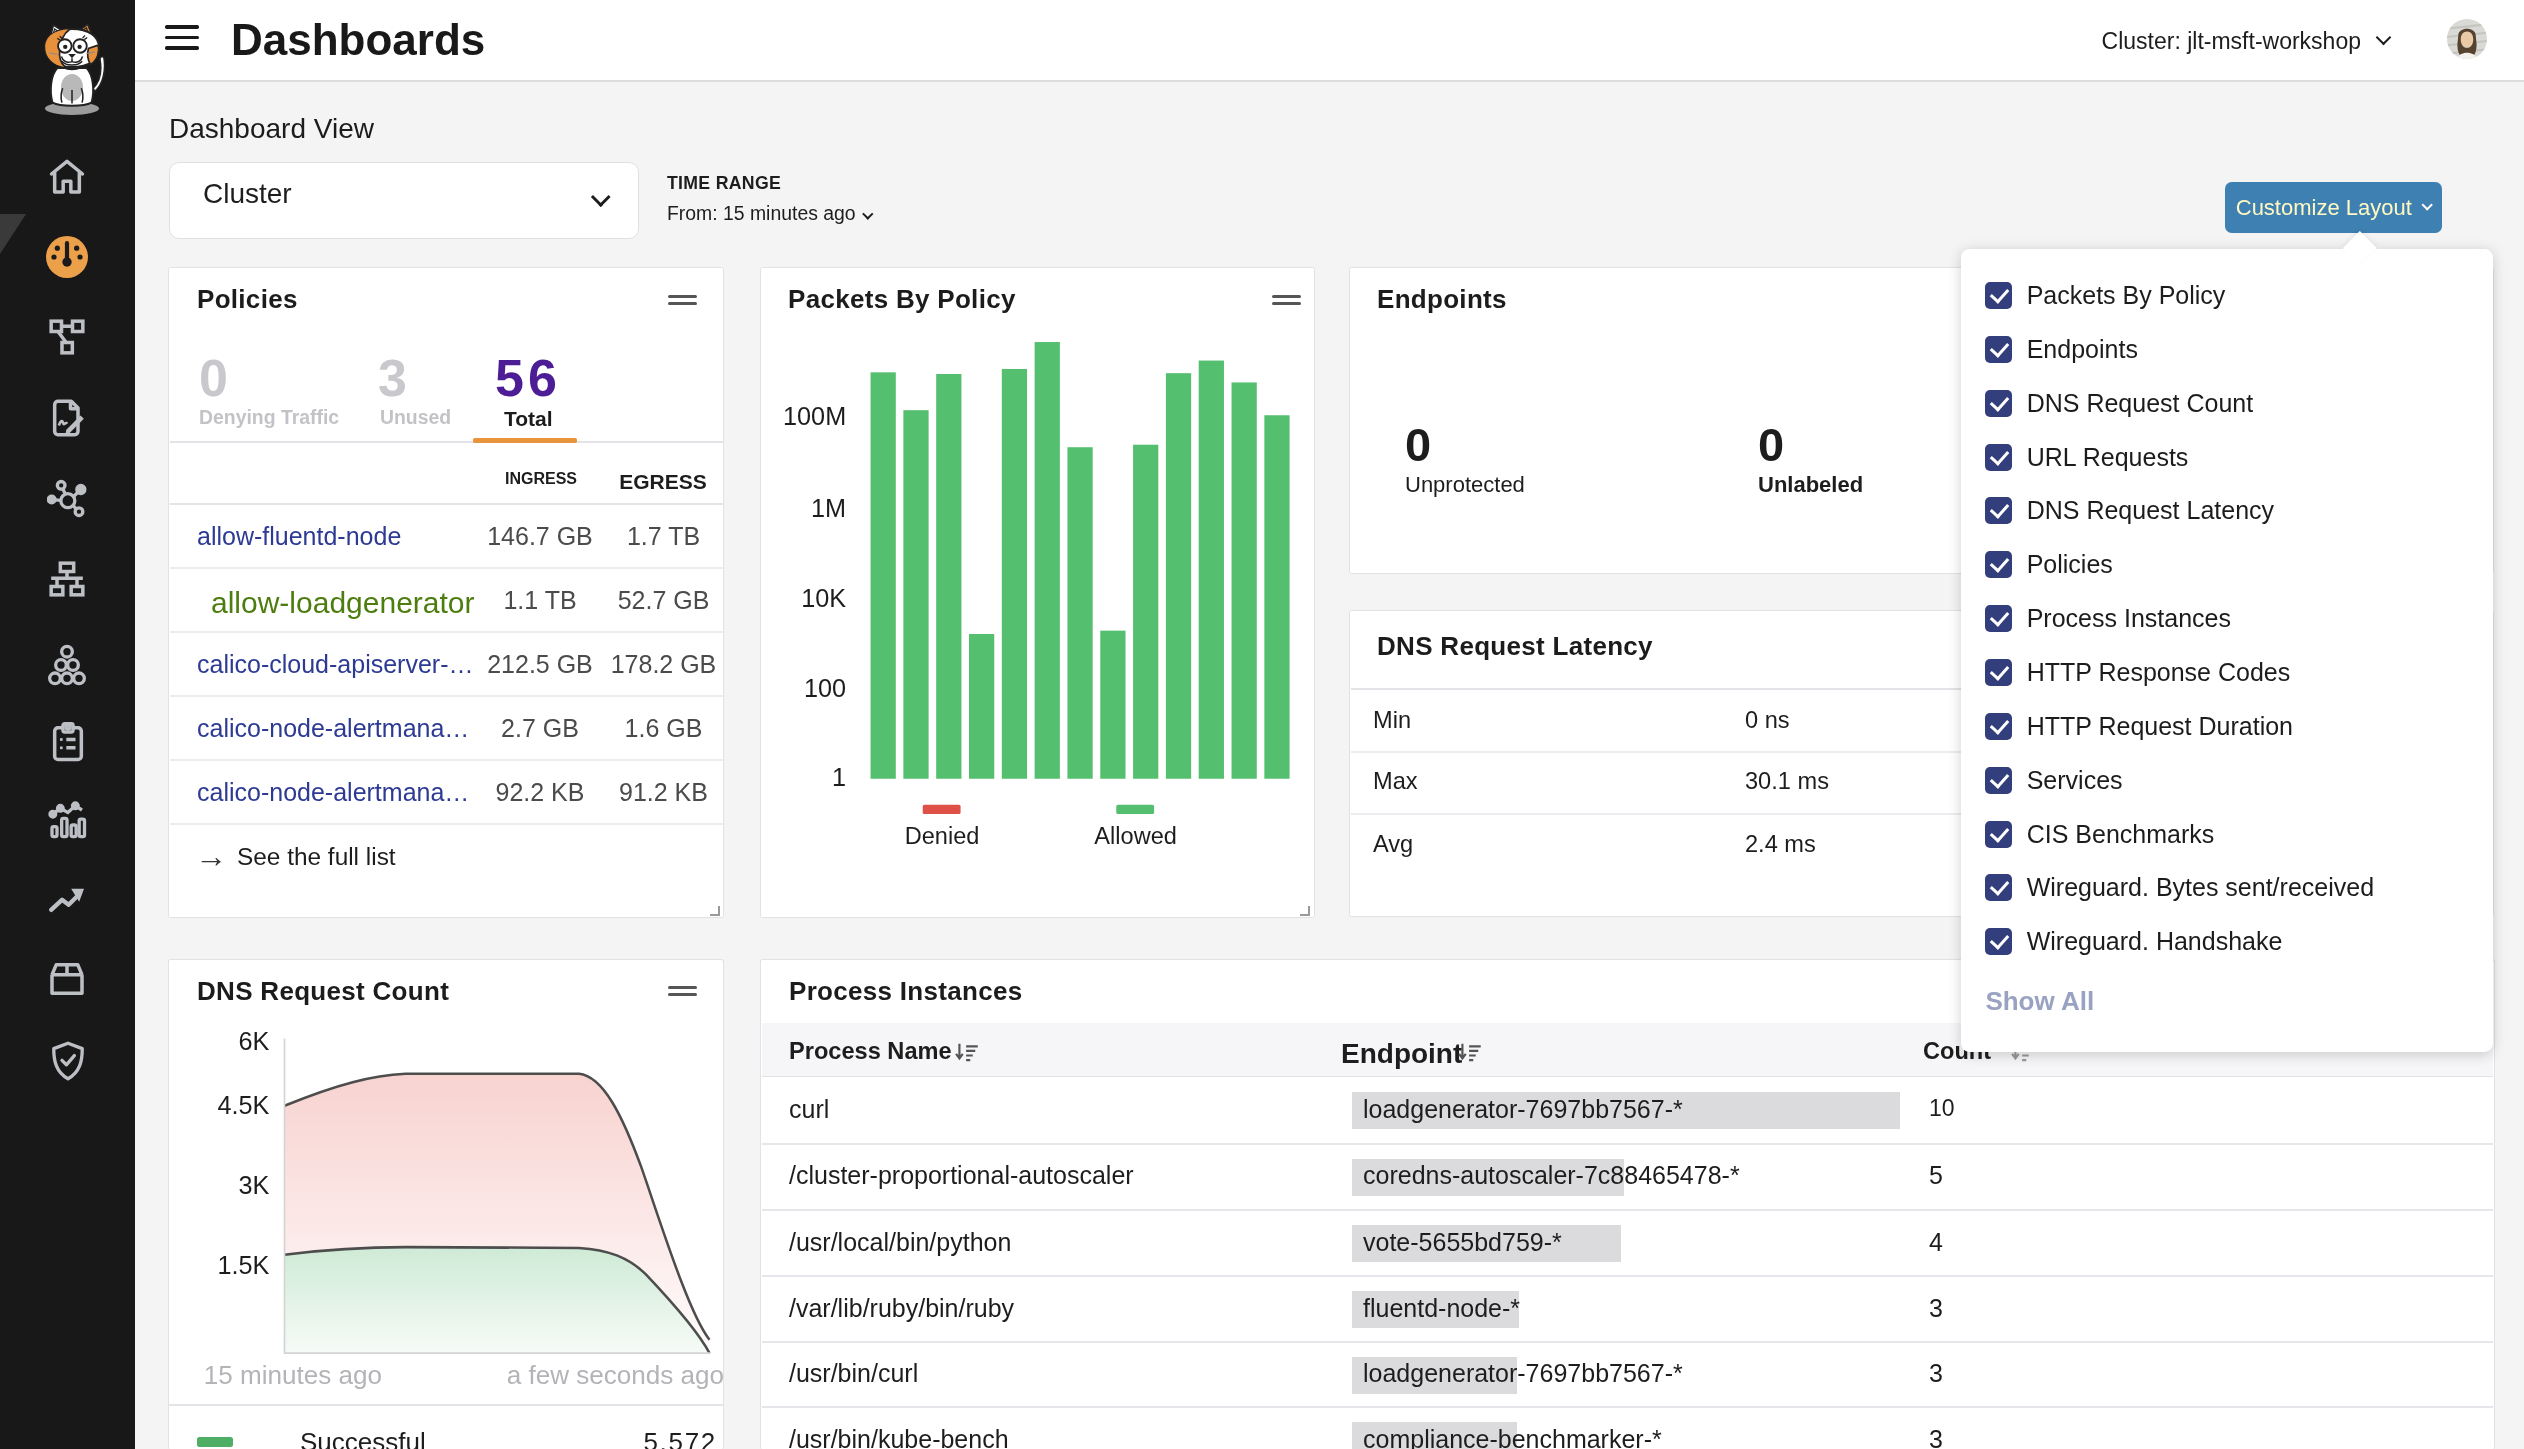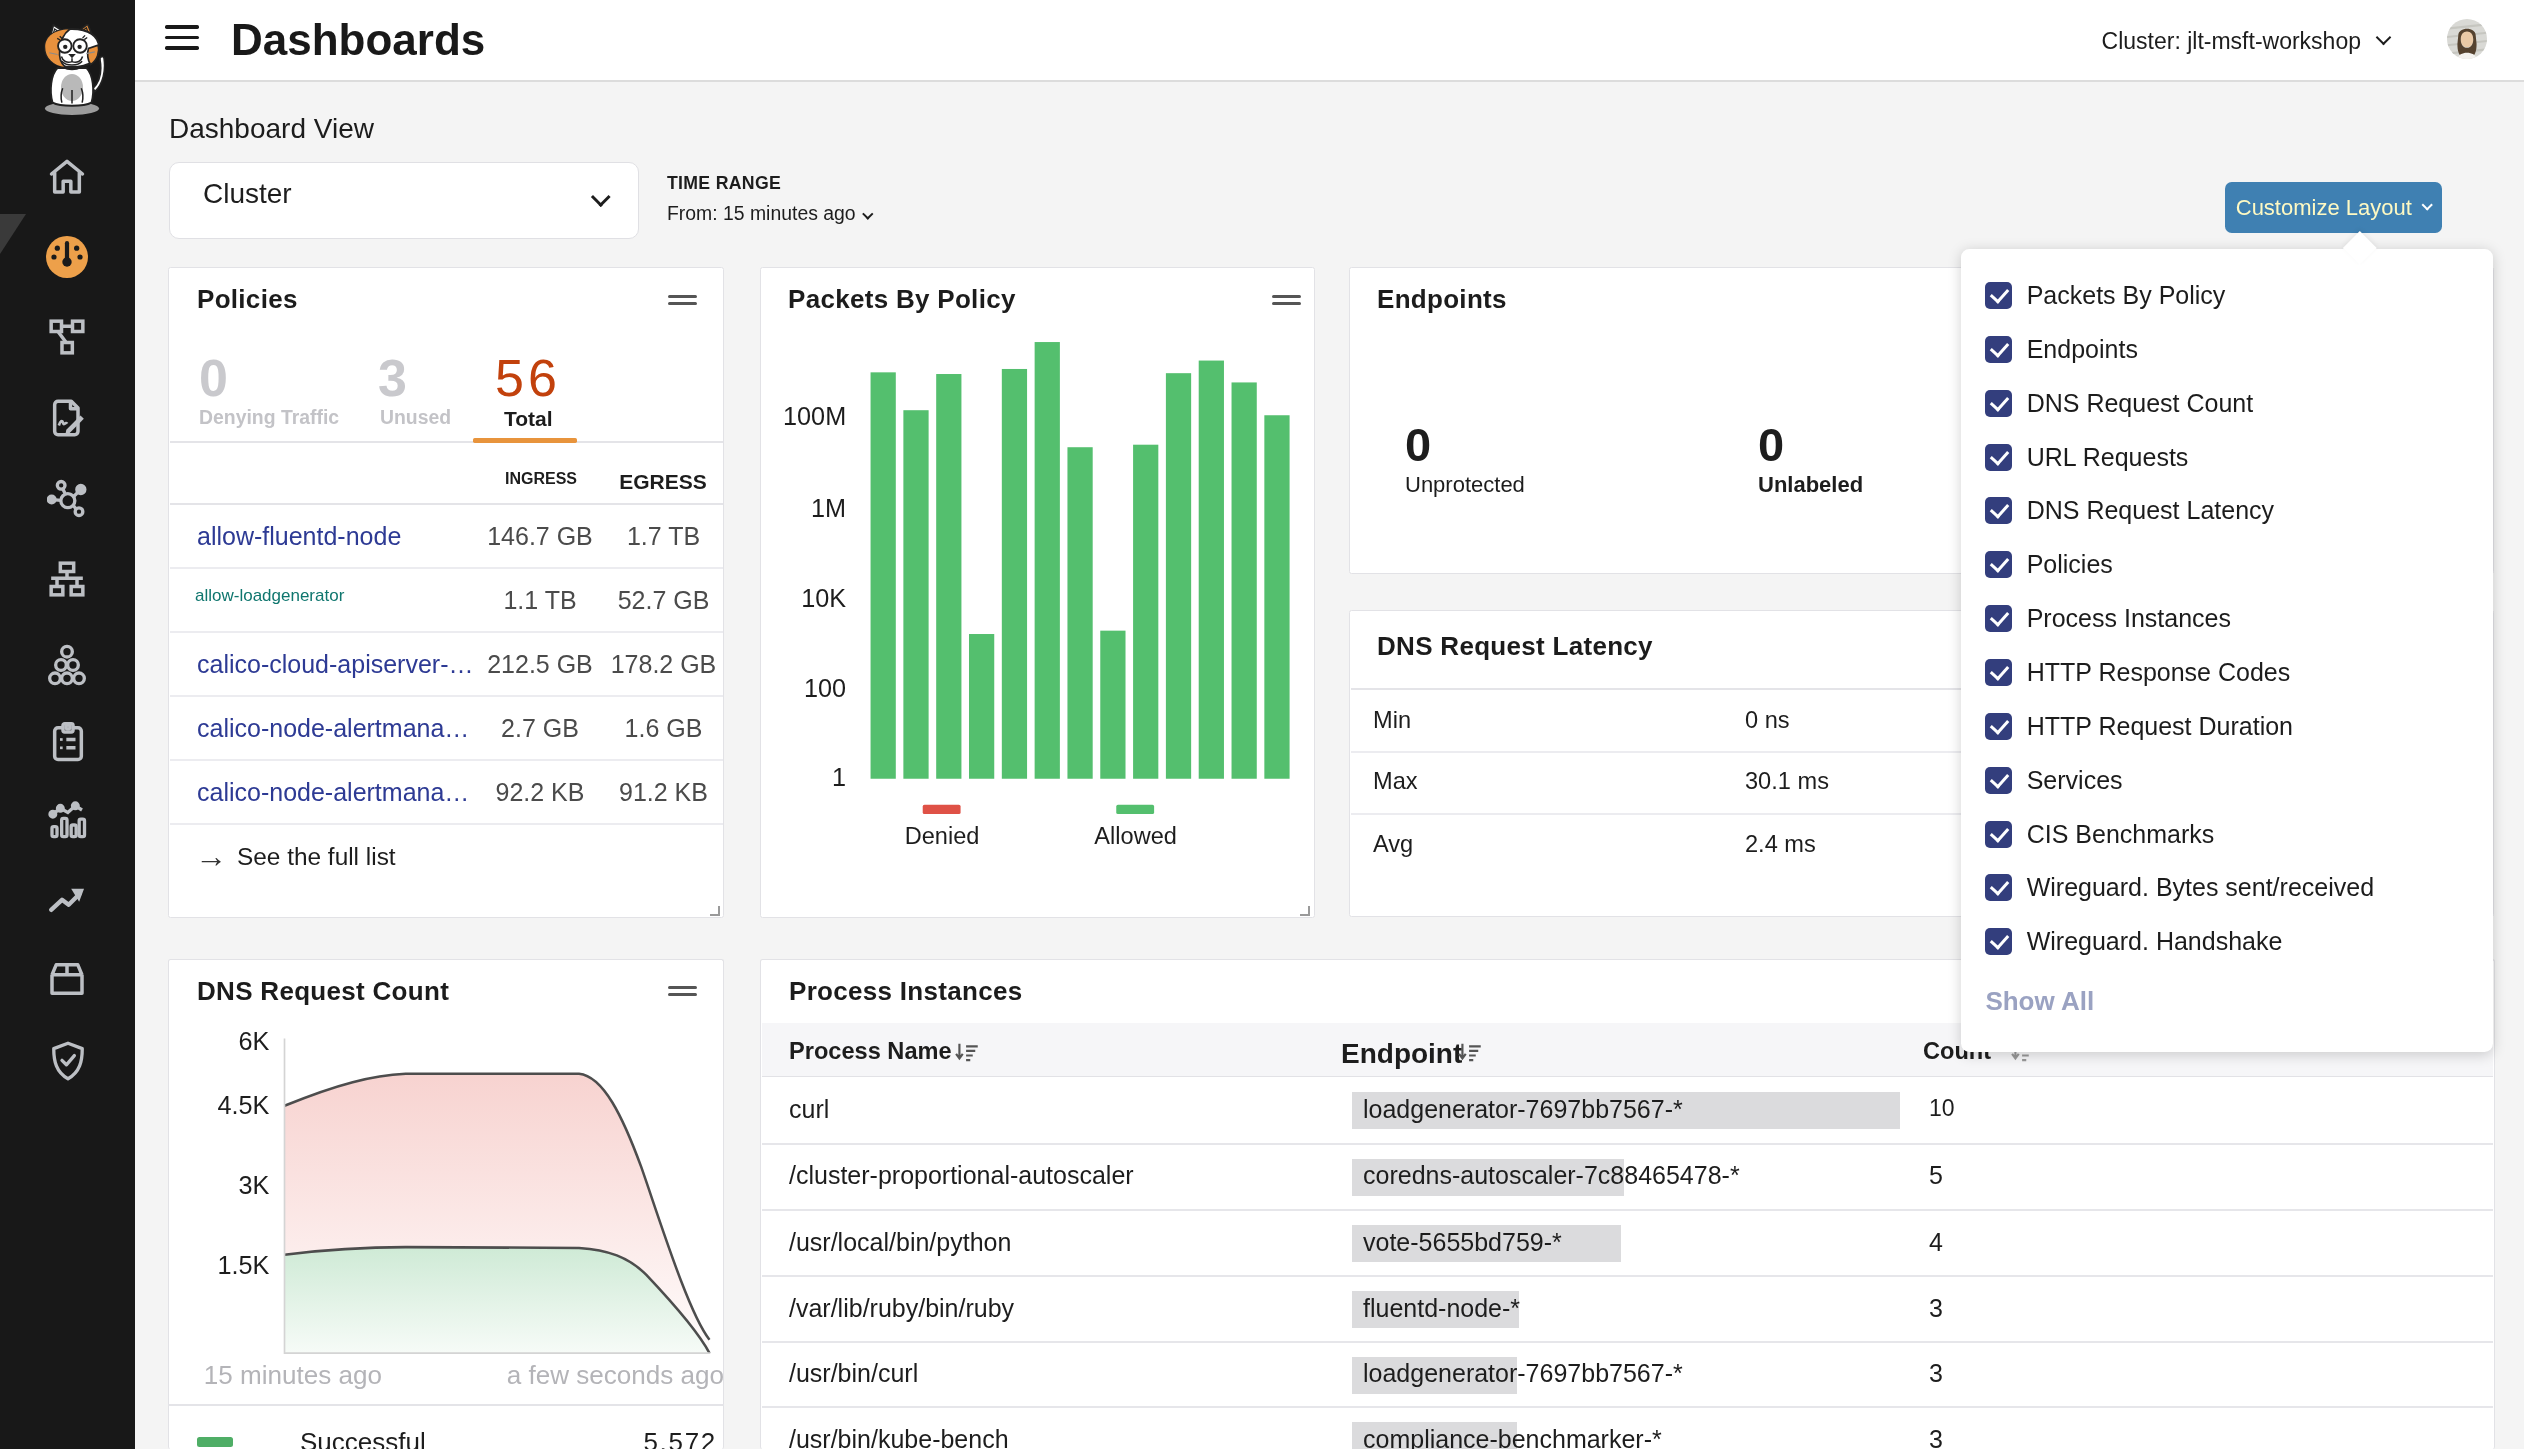--- a/index.html
+++ b/index.html
@@ -160,33 +160,33 @@
   <span class="chev" style="width:8.4px;height:8.4px;border-width:2.7px;border-color:#fff;margin-left:11px;margin-top:-5px"></span>
 </div>
 
 <div class="card" style="left:168px;top:267px;width:556px;height:651px"></div>
 <div class="ctitle" style="left:197px;top:284px">Policies</div>
 <div class="handle" style="left:668px;top:295px"></div>
 <div class="abs" style="left:199px;top:348px;font-size:52px;font-weight:700;color:#c9c9cd">0</div>
 <div class="abs" style="left:199px;top:406px;font-size:19.4px;font-weight:700;color:#c3c3c7">Denying Traffic</div>
 <div class="abs" style="left:378px;top:348px;font-size:52px;font-weight:700;color:#c9c9cd">3</div>
 <div class="abs" style="left:380px;top:406px;font-size:19.4px;font-weight:700;color:#c3c3c7">Unused</div>
-<div class="abs" style="left:495px;top:348px;font-size:52px;font-weight:400;color:#c2410c;letter-spacing:4.2px">56</div>
+<div class="abs" style="left:495px;top:348px;font-size:52px;font-weight:700;color:#4c1d95;letter-spacing:4.2px">56</div>
 <div class="abs" style="left:504px;top:407px;font-size:21px;font-weight:700;color:#1c1c1c">Total</div>
 <div class="abs" style="left:170px;top:441px;width:553px;height:1.7px;background:#e4e4e8"></div>
 <div class="abs" style="left:473px;top:438px;width:104px;height:5px;background:#e8943c;border-radius:1.7px"></div>
 <div class="abs" style="left:492px;top:470px;width:98px;text-align:center;font-size:16px;font-weight:700">INGRESS</div>
 <div class="abs" style="left:615px;top:470px;width:96px;text-align:center;font-size:21px;font-weight:700">EGRESS</div>
 <div class="abs" style="left:170px;top:503px;width:553px;height:1.7px;background:#e4e4e8"></div>
 
 <div class="abs" style="left:197px;top:522px;font-size:25px;color:#2d3a94">allow-fluentd-node</div>
 <div class="abs" style="left:471px;top:522px;width:138px;text-align:center;font-size:25px;color:#4b4b4b">146.7 GB</div>
 <div class="abs" style="left:603px;top:522px;width:121px;text-align:center;font-size:25px;color:#4b4b4b">1.7 TB</div>
 <div class="abs" style="left:170px;top:567px;width:553px;height:1.7px;background:#ececf0"></div>
-<div class="abs" style="left:195px;top:586px;font-size:17px;color:#0f766e">allow-loadgenerator</div>
+<div class="abs" style="left:211px;top:586px;font-size:30px;color:#4d7c0f">allow-loadgenerator</div>
 <div class="abs" style="left:471px;top:586px;width:138px;text-align:center;font-size:25px;color:#4b4b4b">1.1 TB</div>
 <div class="abs" style="left:603px;top:586px;width:121px;text-align:center;font-size:25px;color:#4b4b4b">52.7 GB</div>
 <div class="abs" style="left:170px;top:631px;width:553px;height:1.7px;background:#ececf0"></div>
 <div class="abs" style="left:197px;top:650px;font-size:25px;color:#2d3a94">calico-cloud-apiserver-…</div>
 <div class="abs" style="left:471px;top:650px;width:138px;text-align:center;font-size:25px;color:#4b4b4b">212.5 GB</div>
 <div class="abs" style="left:603px;top:650px;width:121px;text-align:center;font-size:25px;color:#4b4b4b">178.2 GB</div>
 <div class="abs" style="left:170px;top:695px;width:553px;height:1.7px;background:#ececf0"></div>
 <div class="abs" style="left:197px;top:714px;font-size:25px;color:#2d3a94">calico-node-alertmana…</div>
 <div class="abs" style="left:471px;top:714px;width:138px;text-align:center;font-size:25px;color:#4b4b4b">2.7 GB</div>
 <div class="abs" style="left:603px;top:714px;width:121px;text-align:center;font-size:25px;color:#4b4b4b">1.6 GB</div>

